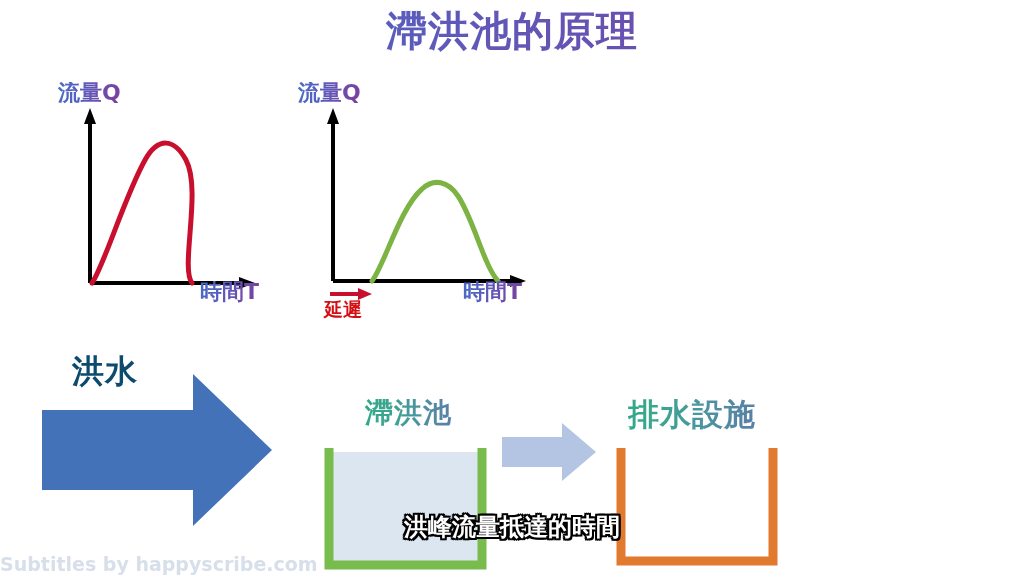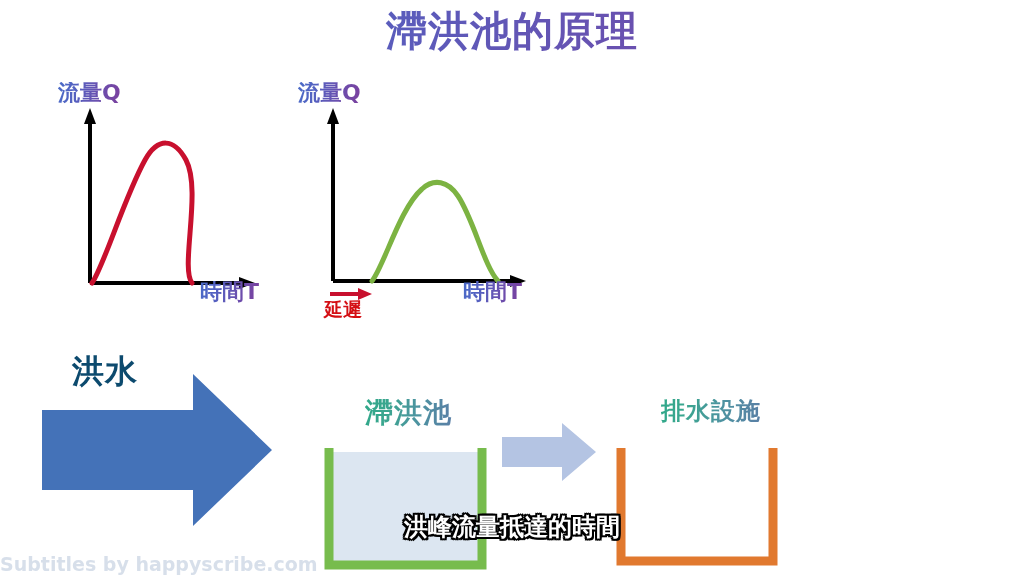--- a/index.html
+++ b/index.html
@@ -64,22 +64,22 @@
     position:absolute;left:352px;top:399px;
     font-size:28px;font-weight:700;white-space:nowrap;line-height:1;letter-spacing:1px;margin-left:13px;
   }
   #pond{position:absolute;left:318px;top:444px;width:175px;height:128px;}
 
   
   #transfer-arrow{position:absolute;left:500px;top:421px;width:98px;height:62px;}
 
   
   #drain-label{
-    position:absolute;left:661px;top:399px;
-    font-size:24px;font-weight:700;white-space:nowrap;line-height:1;letter-spacing:1px;
+    position:absolute;left:628px;top:399px;
+    font-size:31px;font-weight:700;white-space:nowrap;line-height:1;letter-spacing:1px;
   }
   #drain{position:absolute;left:612px;top:444px;width:172px;height:124px;}
 
   
   #subtitle{
     position:absolute;left:0;top:514px;width:1024px;text-align:center;
     font-size:24px;font-weight:700;color:#ffffff;
     line-height:1.1;white-space:nowrap;
     text-shadow:
       -2px -2px 0 #000, 2px -2px 0 #000, -2px 2px 0 #000, 2px 2px 0 #000,

